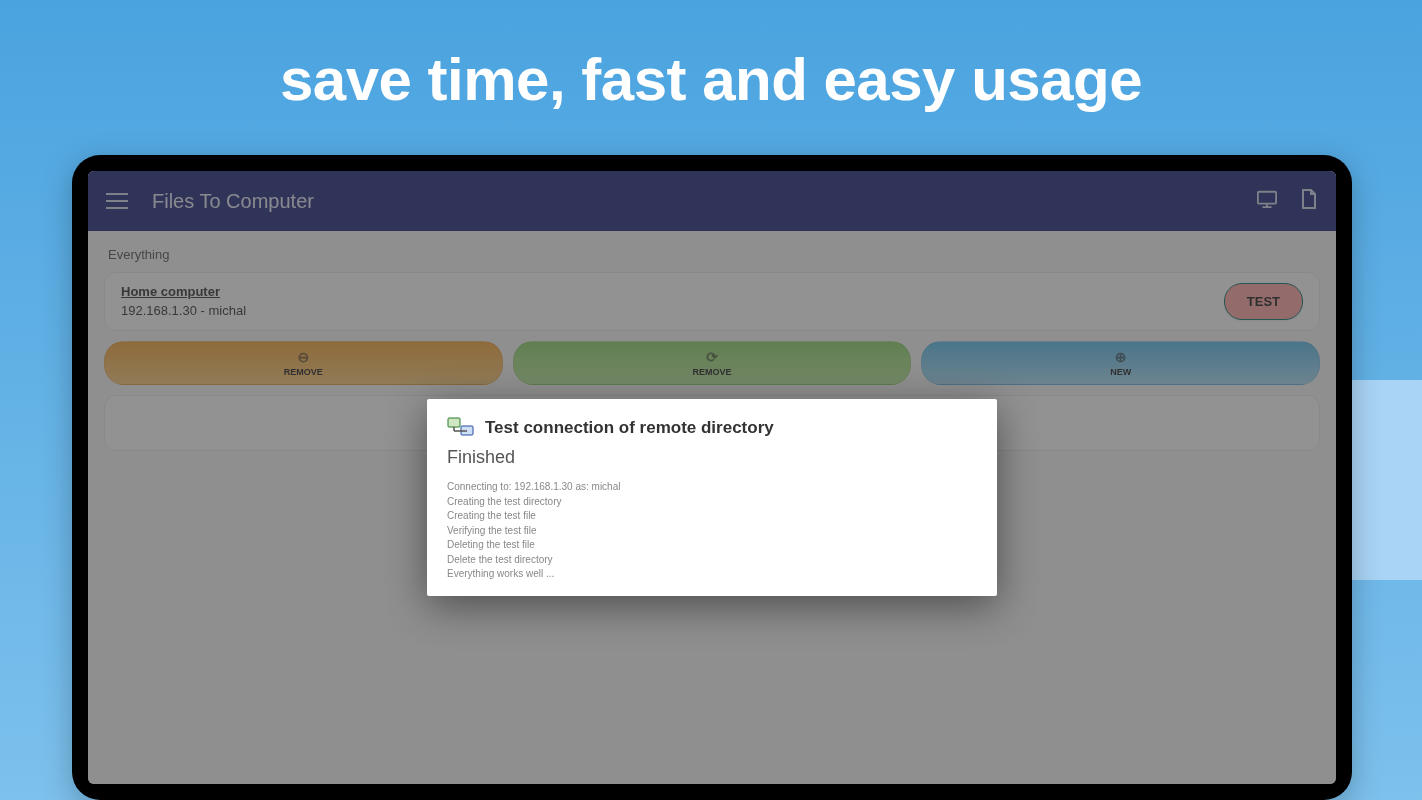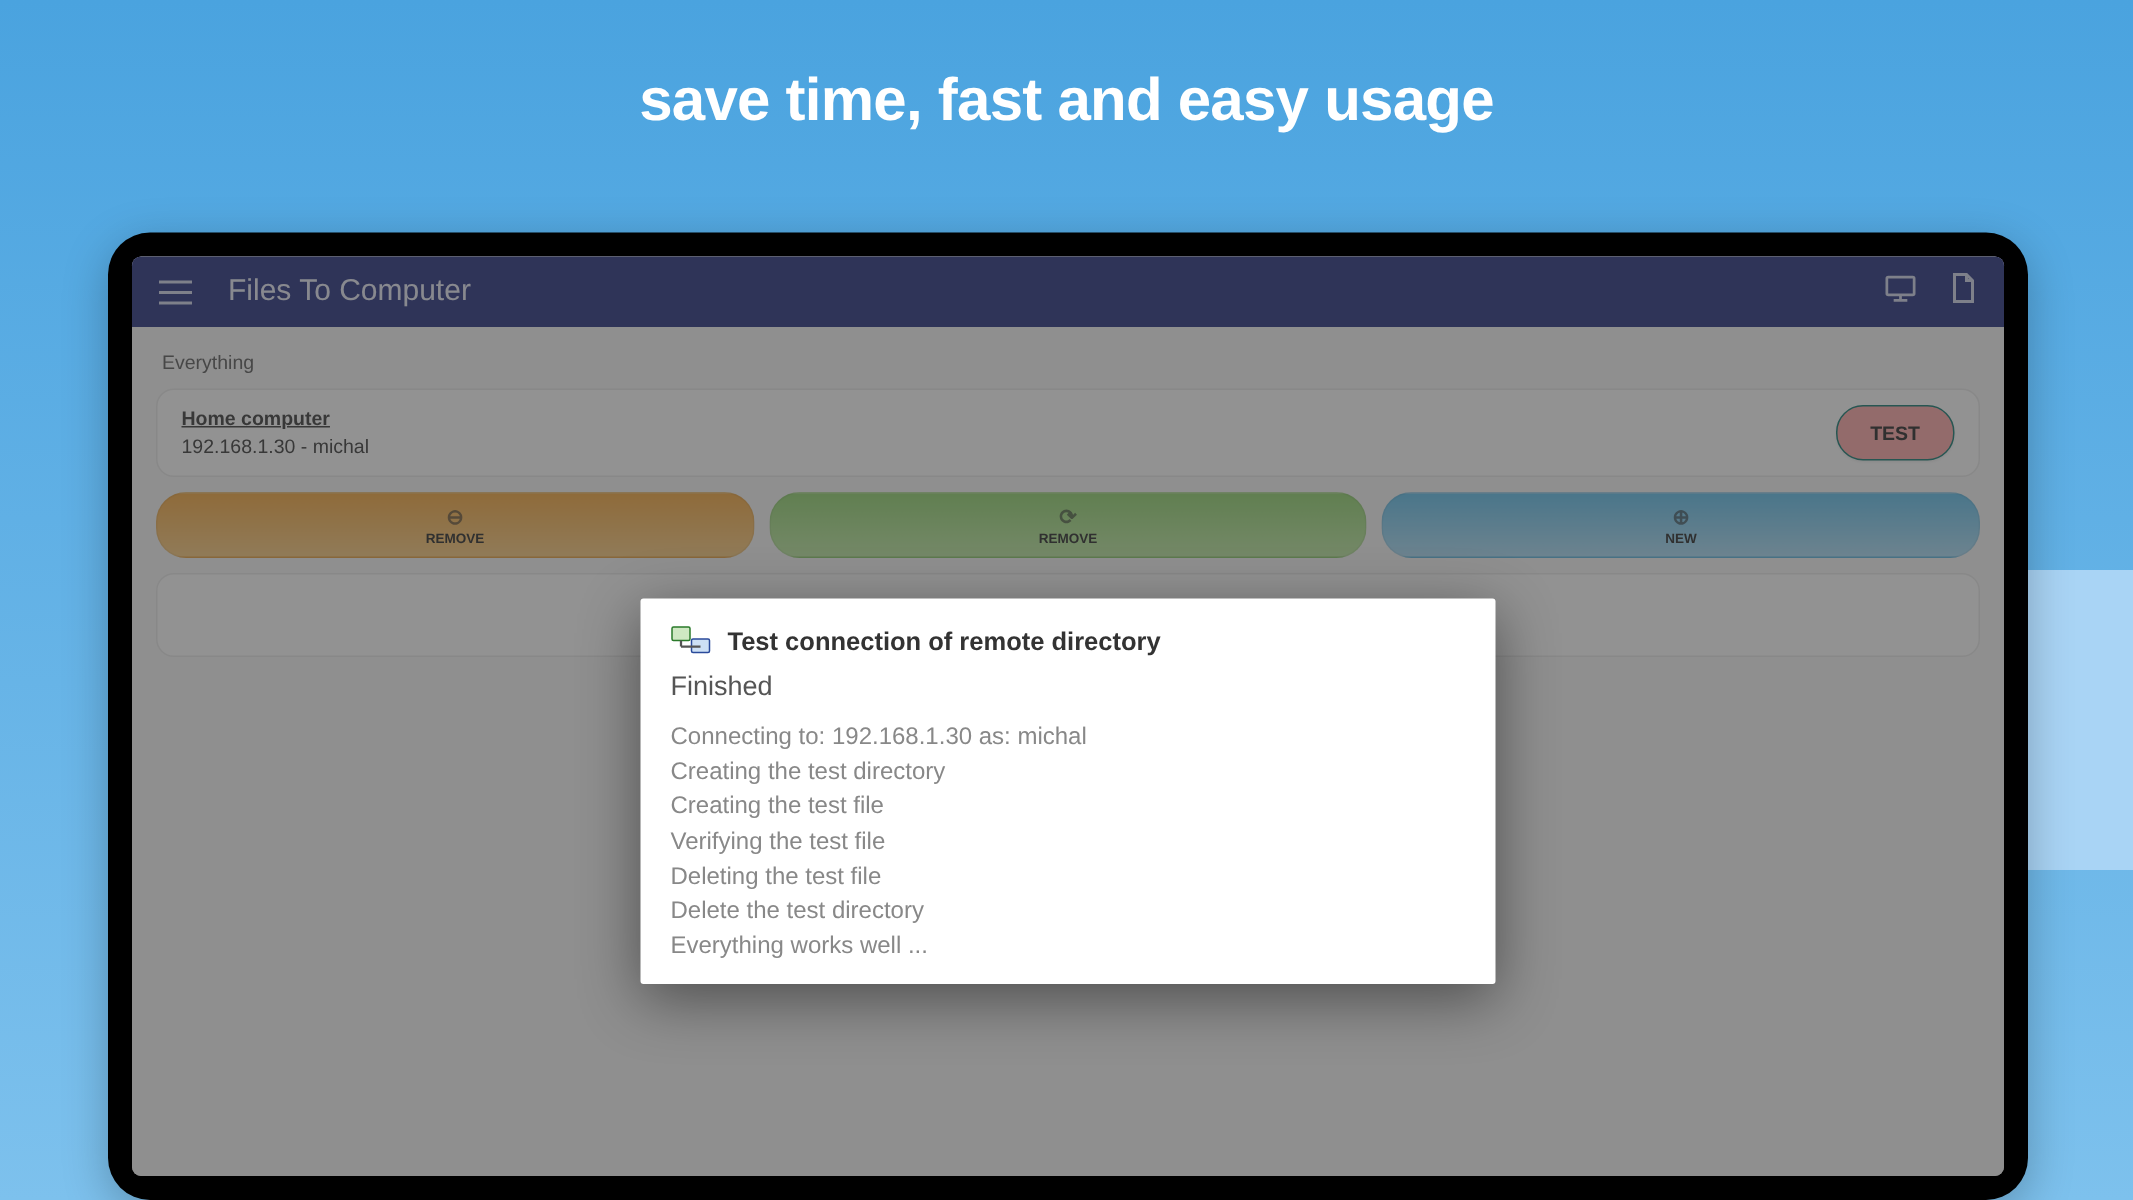--- a/index.html
+++ b/index.html
@@ -8,21 +8,21 @@
     background: linear-gradient(to bottom, #4aa3df 0%, #7dc1ed 100%);
     position: relative;
   }
   .promo-headline {
     position: absolute;
     top: 45px;
     left: 0;
     right: 0;
     text-align: center;
     color: #ffffff;
-    font-size: 40px;
+    font-size: 60px;
     font-weight: 700;
     letter-spacing: -0.5px;
   }
   
   .accent {
     position: absolute;
     right: 0;
     top: 380px;
     width: 70px;
     height: 200px;
@@ -43,21 +43,21 @@
   .device-screen {
     width: 100%;
     height: 100%;
     background: #f3f3f3;
     border-radius: 6px;
     position: relative;
     overflow: hidden;
   }
 
   .app-bar {
-    height: 47px;
+    height: 60px;
     background: #1f2a7a;
     display: flex;
     align-items: center;
     padding: 0 18px;
     color: #cfd2e8;
   }
   .hamburger {
     width: 22px; height: 16px;
     display: flex; flex-direction: column; justify-content: space-between;
     margin-right: 24px;
@@ -154,21 +154,21 @@
   .dialog-header {
     display: flex;
     align-items: center;
     gap: 10px;
     margin-bottom: 8px;
   }
   .dialog-header .d-icon svg { display:block; }
   .dialog-title { font-size: 17px; font-weight: 700; }
   .dialog-status { font-size: 18px; color: #555; margin-bottom: 12px; }
   .dialog-log {
-    font-size: 16px;
+    font-size: 10px;
     color: #888;
     line-height: 1.45;
     white-space: pre-line;
   }
   .dialog-actions {
     text-align: right;
     margin-top: 20px;
   }
   .ok-btn {
     background: none;

